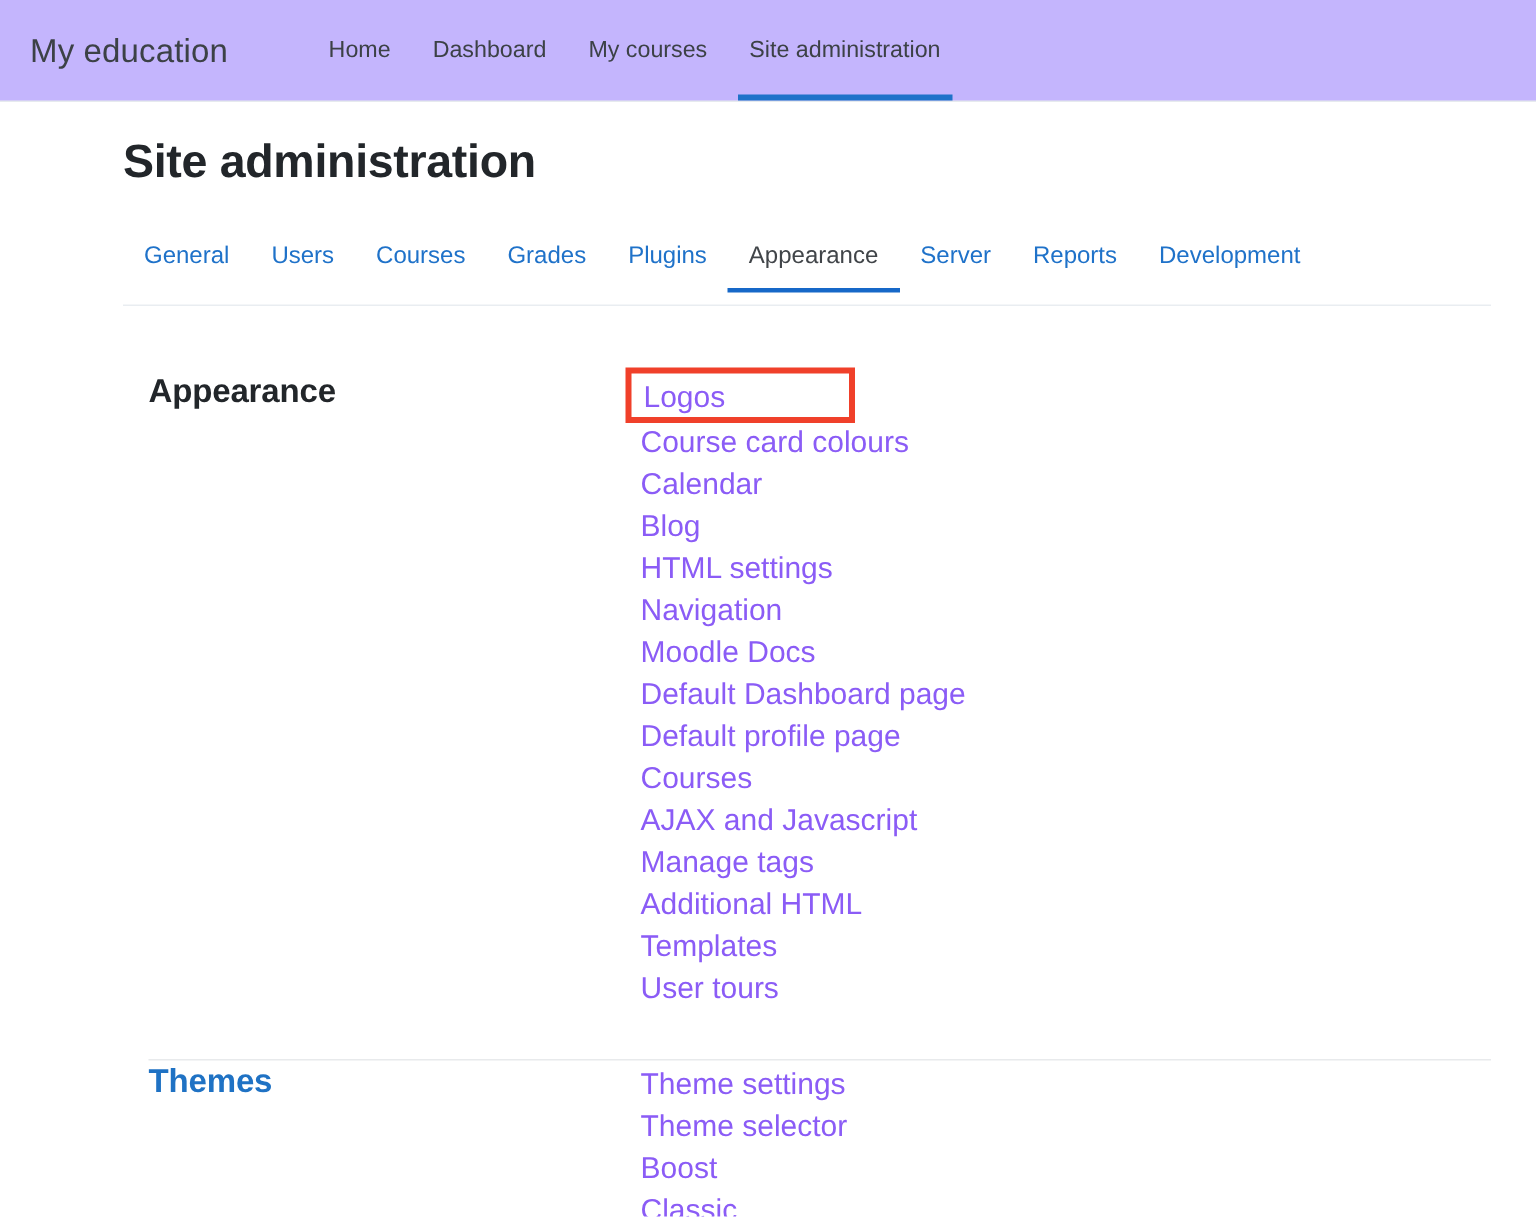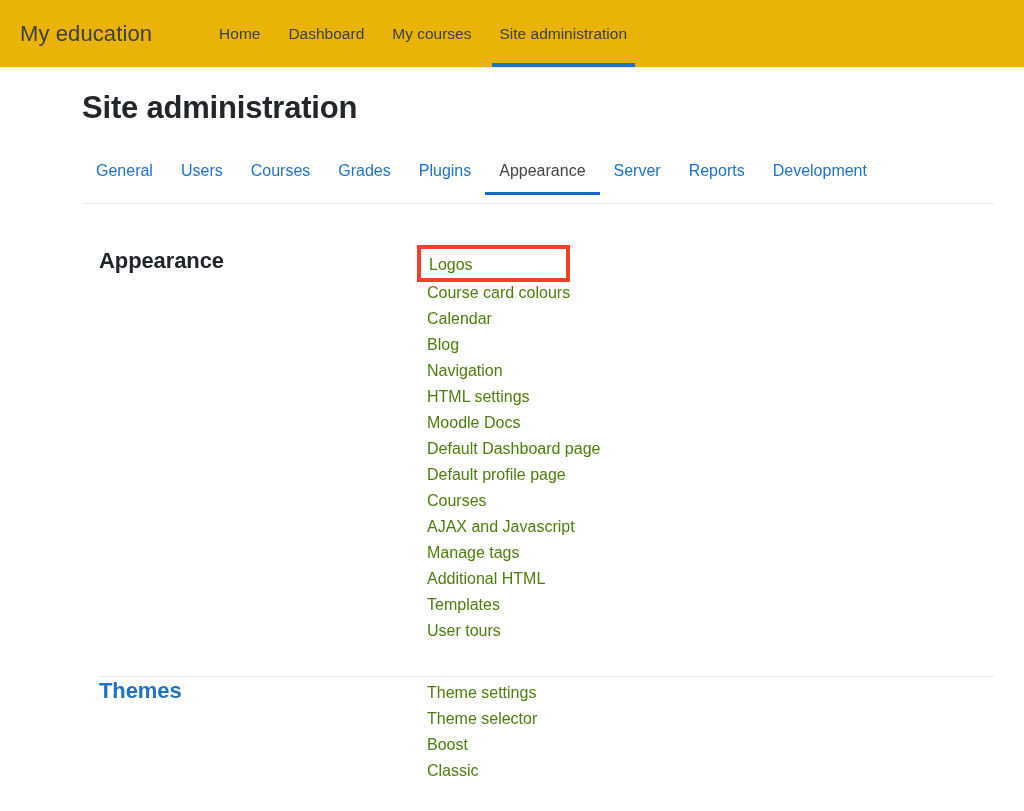--- a/index.html
+++ b/index.html
@@ -9,21 +9,21 @@
     height: 811px;
     background: #ffffff;
     font-family: "Liberation Sans", sans-serif;
     overflow: hidden;
   }
 
   
   .navbar {
     position: relative;
     height: 68px;
-    background: #eab308;
+    background: #c4b5fd;
     border-bottom: 1px solid #e6eaee;
     display: flex;
     align-items: center;
     padding-left: 20px;
   }
   .brand {
     font-size: 22px;
     color: #3c4146;
     font-weight: 400;
     letter-spacing: 0.1px;
@@ -123,22 +123,22 @@
   .section-heading.blue  { color: #1f72c4; }
 
   .link-list {
     list-style: none;
     padding: 0;
     margin: 0;
     padding-top: 3px;
   }
   .link-list li { line-height: 26px; }
   .link-list a {
-    font-size: 16px;
-    color: #4d7c0f;
+    font-size: 20px;
+    color: #8b5cf6;
     text-decoration: none;
     cursor: pointer;
     text-align: center;
   }
 
   
   .li-highlight {
     position: relative;
     display: inline-block;
     padding: 2px 0 2px 2px;
@@ -191,22 +191,22 @@
     <a class="tab">Development</a>
   </div>
 
   <div class="section section-appearance">
     <div class="section-heading dark">Appearance</div>
     <ul class="link-list">
       <li><span class="li-highlight"><a>Logos</a></span></li>
       <li><a>Course card colours</a></li>
       <li><a>Calendar</a></li>
       <li><a>Blog</a></li>
+      <li><a>HTML settings</a></li>
       <li><a>Navigation</a></li>
-      <li><a>HTML settings</a></li>
       <li><a>Moodle Docs</a></li>
       <li><a>Default Dashboard page</a></li>
       <li><a>Default profile page</a></li>
       <li><a>Courses</a></li>
       <li><a>AJAX and Javascript</a></li>
       <li><a>Manage tags</a></li>
       <li><a>Additional HTML</a></li>
       <li><a>Templates</a></li>
       <li><a>User tours</a></li>
     </ul>

